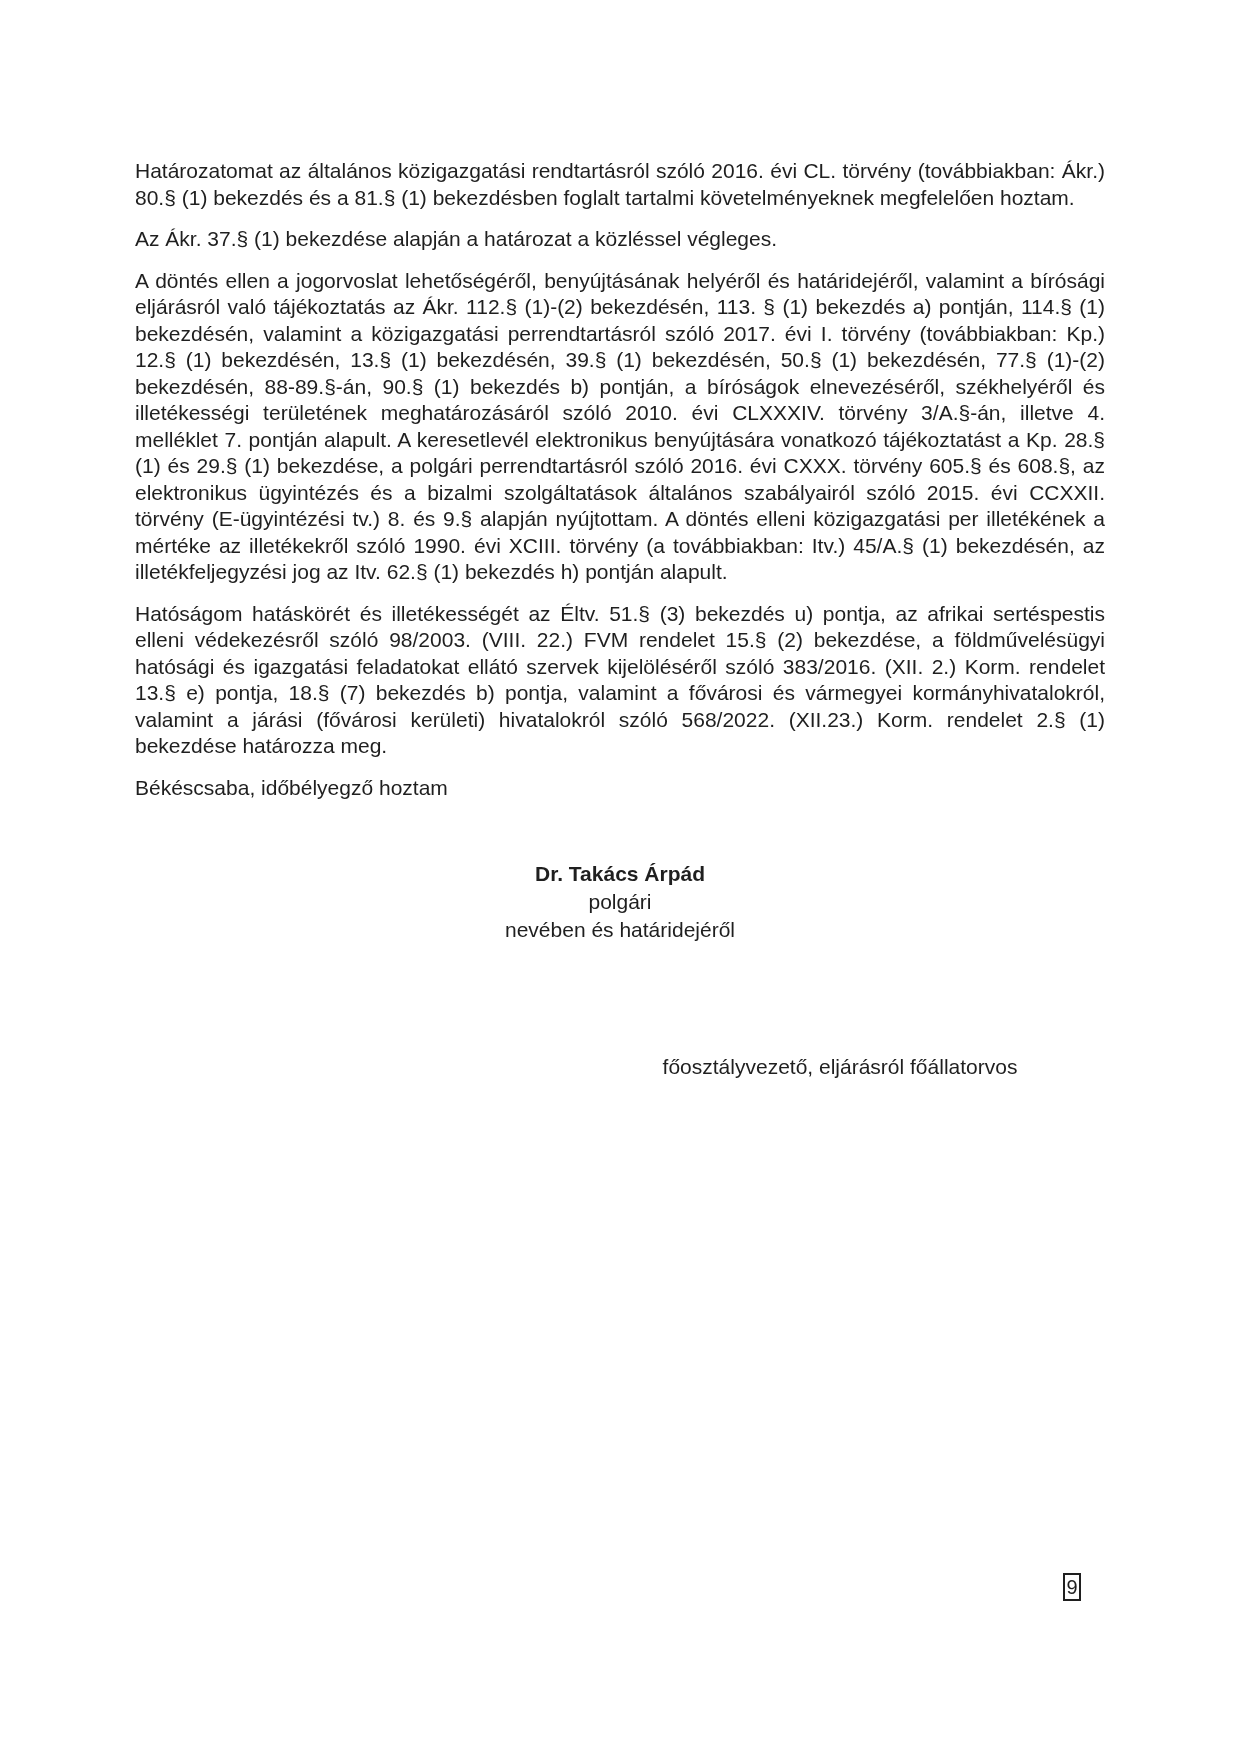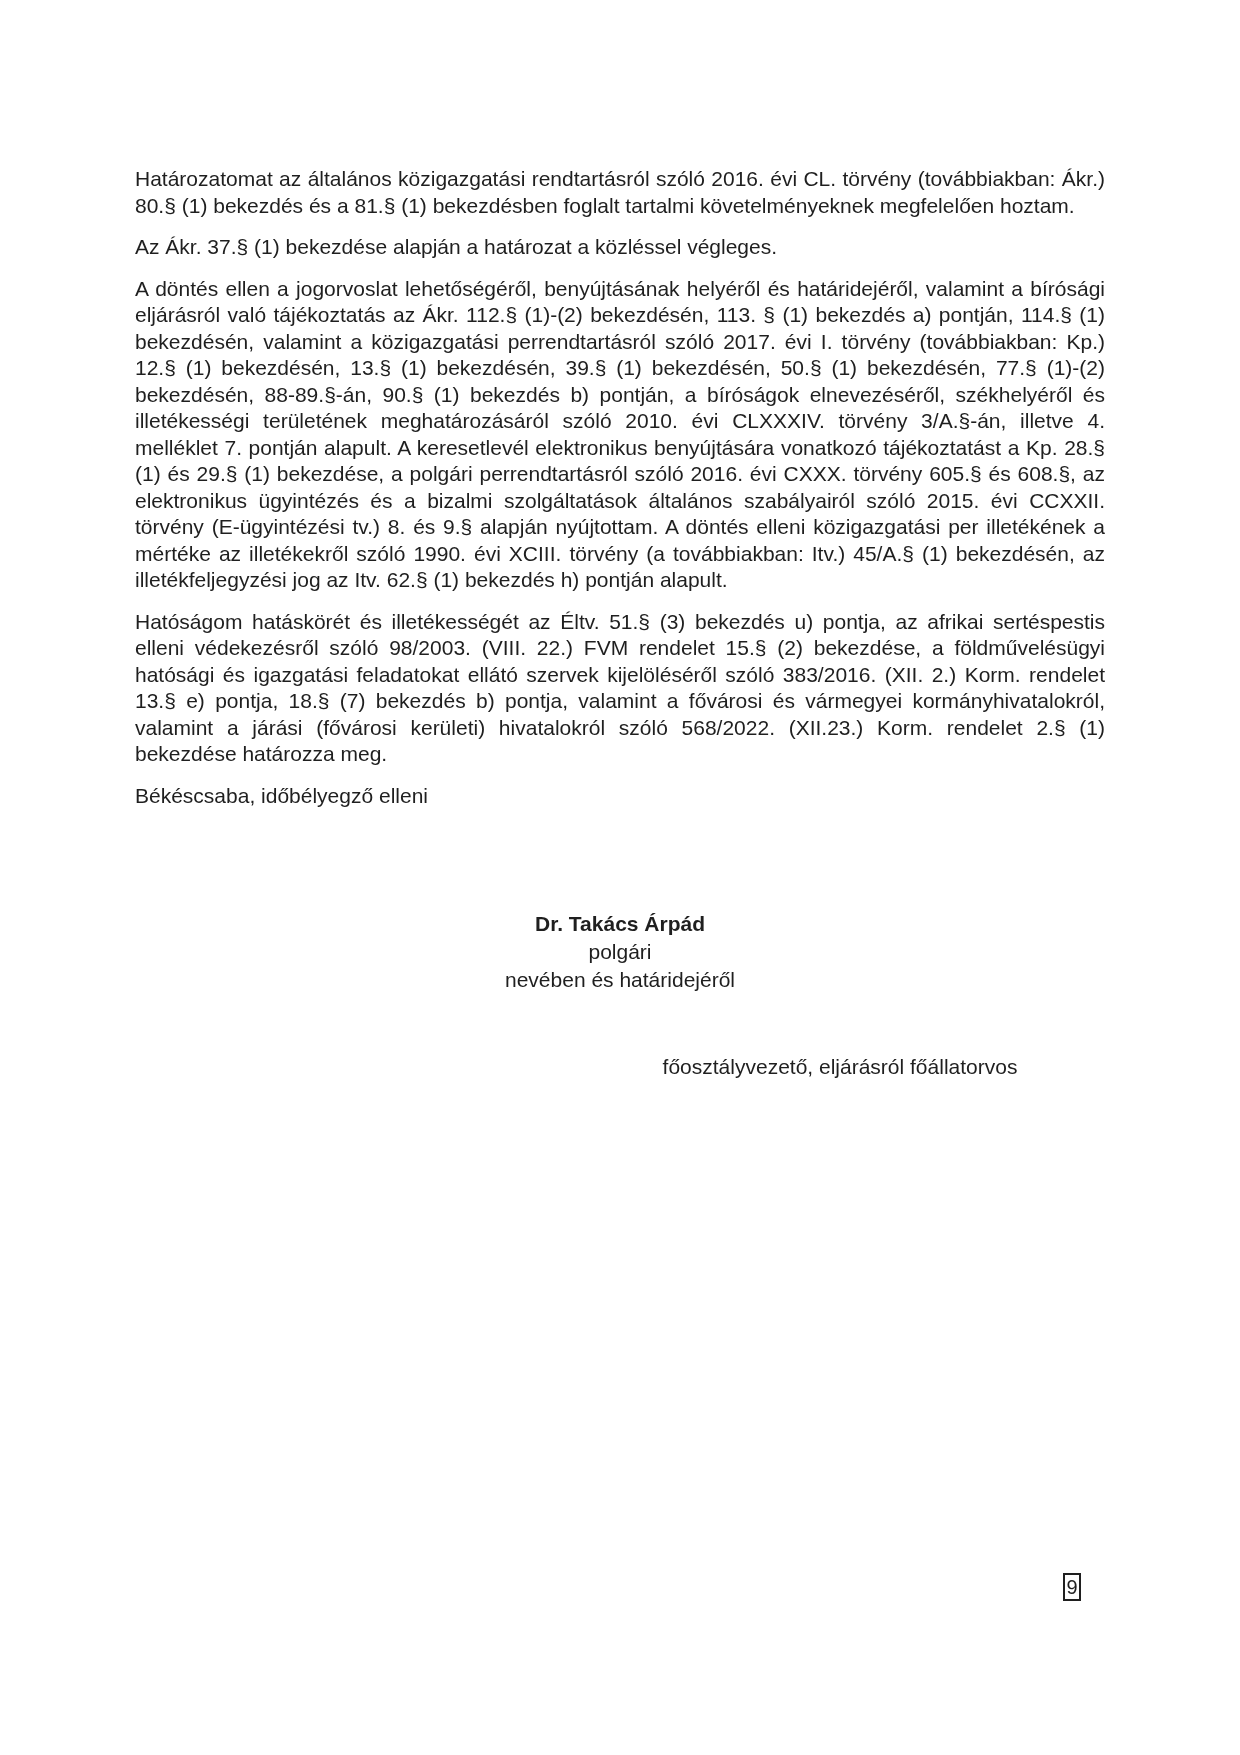--- a/index.html
+++ b/index.html
@@ -18,37 +18,37 @@
   }
   .content {
     position: absolute;
     left: 135px;
     top: 158px;
     width: 970px;
     font-size: 21px;
     line-height: 26.5px;
   }
   .content p {
-    margin: 8px 0 15px 0;
+    margin: 0 0 15px 0;
   }
   .content p.justified {
     text-align: justify;
   }
   .dateline {
     margin-top: 15px;
   }
   .sig-block {
     position: absolute;
     text-align: center;
     font-size: 21px;
     line-height: 28px;
   }
   .sig-primary {
     left: 135px;
-    top: 910px;
+    top: 860px;
     width: 970px;
   }
   .sig-secondary {
     left: 560px;
     top: 1053px;
     width: 560px;
   }
   .sig-name {
     font-weight: bold;
   }
@@ -74,21 +74,21 @@
 
   <div class="content">
     <p class="justified">Határozatomat az általános közigazgatási rendtartásról szóló 2016. évi CL. törvény (továbbiakban: Ákr.) 80.§ (1) bekezdés és a 81.§ (1) bekezdésben foglalt tartalmi követelményeknek megfelelően hoztam.</p>
 
     <p>Az Ákr. 37.§ (1) bekezdése alapján a határozat a közléssel végleges.</p>
 
     <p class="justified">A döntés ellen a jogorvoslat lehetőségéről, benyújtásának helyéről és határidejéről, valamint a bírósági eljárásról való tájékoztatás az Ákr. 112.§ (1)-(2) bekezdésén, 113. § (1) bekezdés a) pontján, 114.§ (1) bekezdésén, valamint a közigazgatási perrendtartásról szóló 2017. évi I. törvény (továbbiakban: Kp.) 12.§ (1) bekezdésén, 13.§ (1) bekezdésén, 39.§ (1) bekezdésén, 50.§ (1) bekezdésén, 77.§ (1)-(2) bekezdésén, 88-89.§-án, 90.§ (1) bekezdés b) pontján, a bíróságok elnevezéséről, székhelyéről és illetékességi területének meghatározásáról szóló 2010. évi CLXXXIV. törvény 3/A.§-án, illetve 4. melléklet 7. pontján alapult. A keresetlevél elektronikus benyújtására vonatkozó tájékoztatást a Kp. 28.§ (1) és 29.§ (1) bekezdése, a polgári perrendtartásról szóló 2016. évi CXXX. törvény 605.§ és 608.§, az elektronikus ügyintézés és a bizalmi szolgáltatások általános szabályairól szóló 2015. évi CCXXII. törvény (E-ügyintézési tv.) 8. és 9.§ alapján nyújtottam. A döntés elleni közigazgatási per illetékének a mértéke az illetékekről szóló 1990. évi XCIII. törvény (a továbbiakban: Itv.) 45/A.§ (1) bekezdésén, az illetékfeljegyzési jog az Itv. 62.§ (1) bekezdés h) pontján alapult.</p>
 
     <p class="justified">Hatóságom hatáskörét és illetékességét az Éltv. 51.§ (3) bekezdés u) pontja, az afrikai sertéspestis elleni védekezésről szóló 98/2003. (VIII. 22.) FVM rendelet 15.§ (2) bekezdése, a földművelésügyi hatósági és igazgatási feladatokat ellátó szervek kijelöléséről szóló 383/2016. (XII. 2.) Korm. rendelet 13.§ e) pontja, 18.§ (7) bekezdés b) pontja, valamint a fővárosi és vármegyei kormányhivatalokról, valamint a járási (fővárosi kerületi) hivatalokról szóló 568/2022. (XII.23.) Korm. rendelet 2.§ (1) bekezdése határozza meg.</p>
 
-    <p class="dateline">Békéscsaba, időbélyegző elleni</p>
+    <p class="dateline">Békéscsaba, időbélyegző hoztam</p>
   </div>
 
   <div class="sig-block sig-primary">
     <div class="sig-name">Dr. Takács Árpád</div>
     <div>polgári</div>
     <div>nevében és határidejéről</div>
   </div>
 
   <div class="sig-block sig-secondary">
     <div>főosztályvezető, eljárásról főállatorvos</div>

